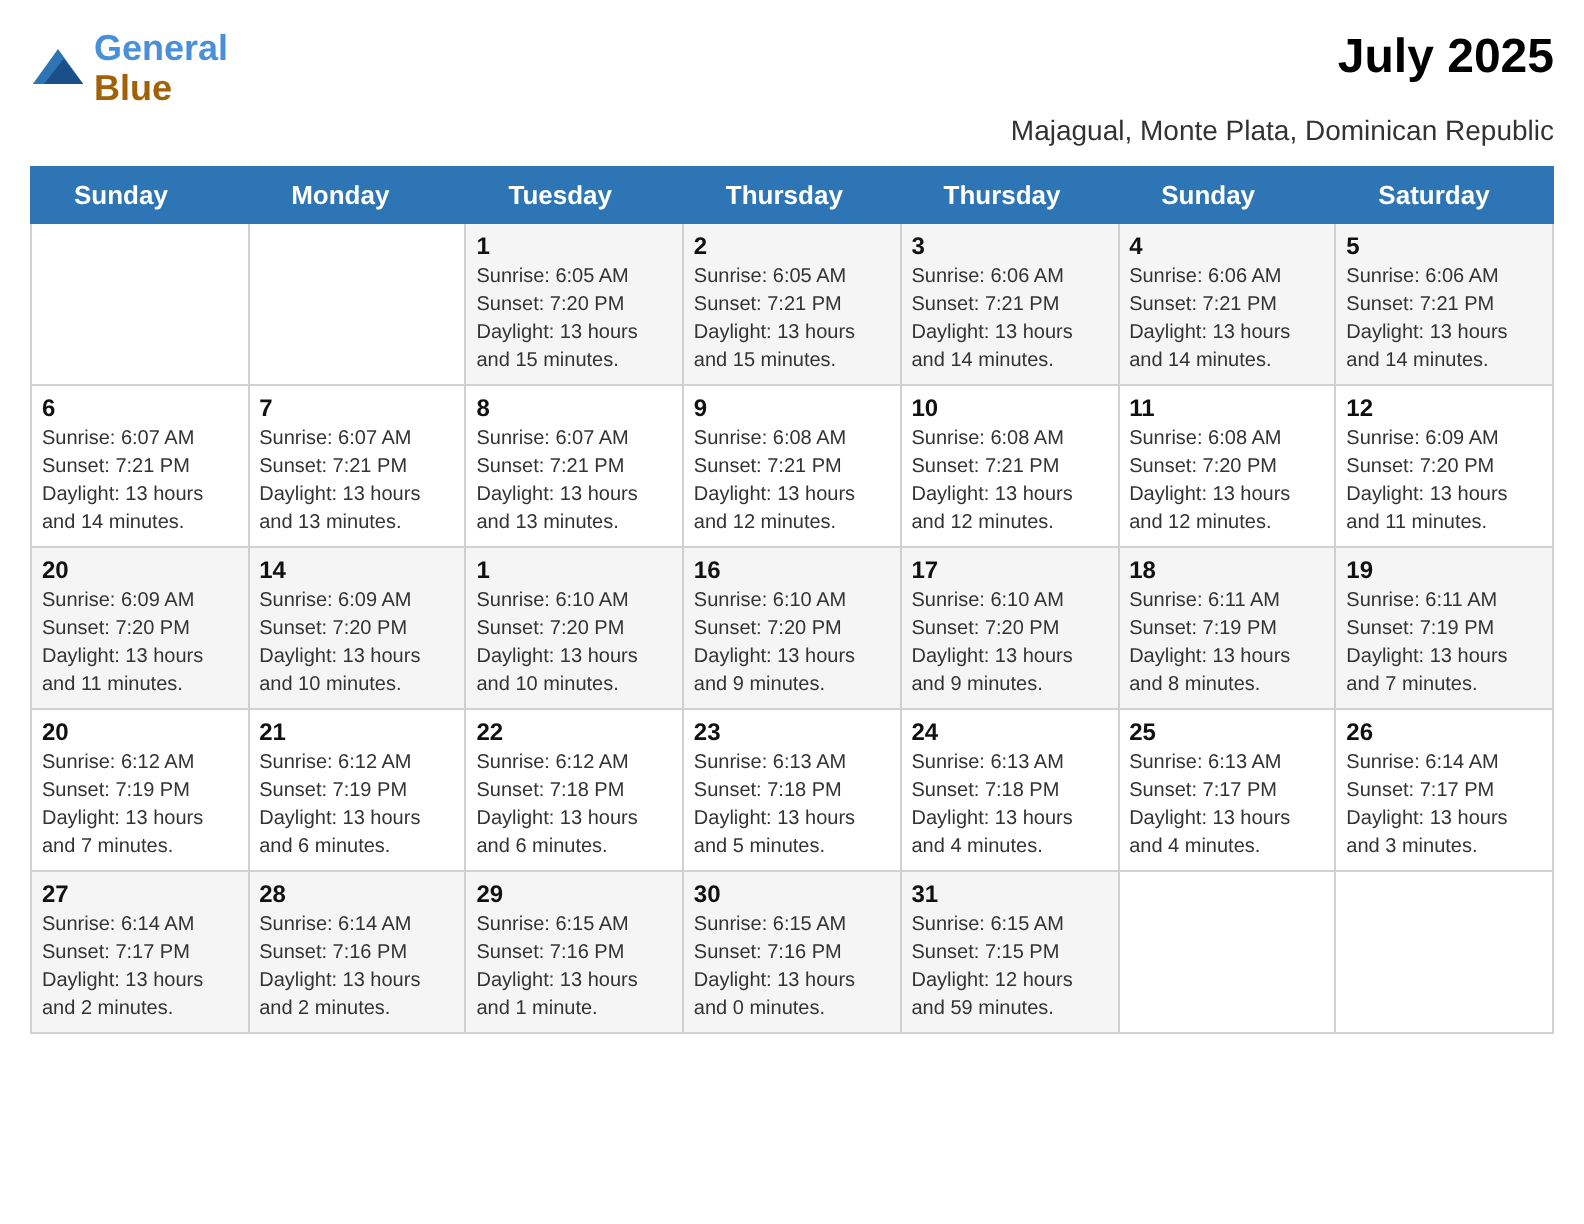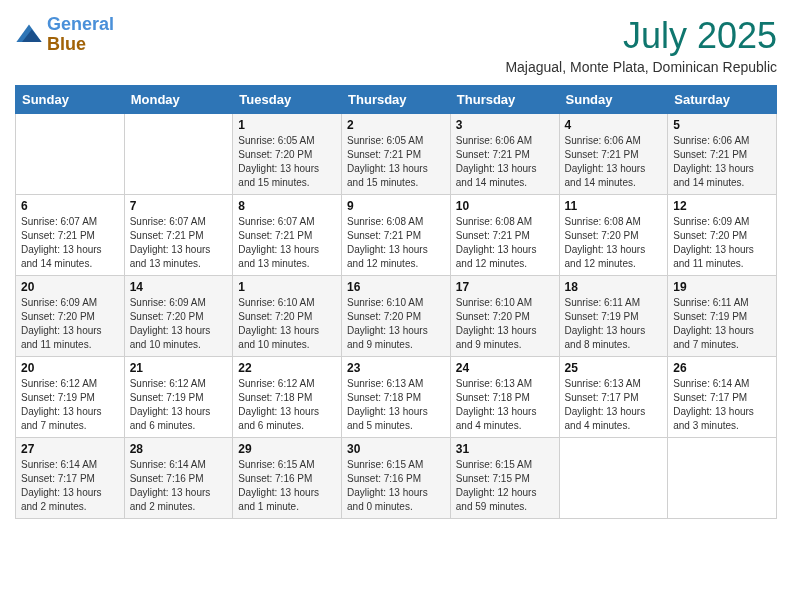--- a/index.html
+++ b/index.html
@@ -32,40 +32,40 @@
       color: #4a90d9;
     }
     .logo-icon {
       width: 28px;
       height: 28px;
     }
     .title-section {
       text-align: right;
     }
     .month-title {
-      font-size: 36px;
-      font-weight: normal;
-      color: #0f766e;
+      font-size: 24px;
+      font-weight: bold;
+      color: #000000;
     }
     .subtitle {
       font-size: 14px;
       color: #333;
-      margin-top: 2px;
+      margin-top: 14px;
     }
     .calendar {
       width: 100%;
       border-collapse: collapse;
       border: 1px solid #ccc;
     }
     .calendar th {
       background-color: #2e75b6;
       color: #fff;
       font-size: 13px;
       font-weight: bold;
-      padding: 6px 6px;
+      padding: 6px 21px;
       text-align: left;
       border: 1px solid #2e75b6;
     }
     .calendar td {
       width: 109px;
       vertical-align: top;
       padding: 4px 5px;
       font-size: 10px;
       color: #333;
       border: 1px solid #d0d0d0;

